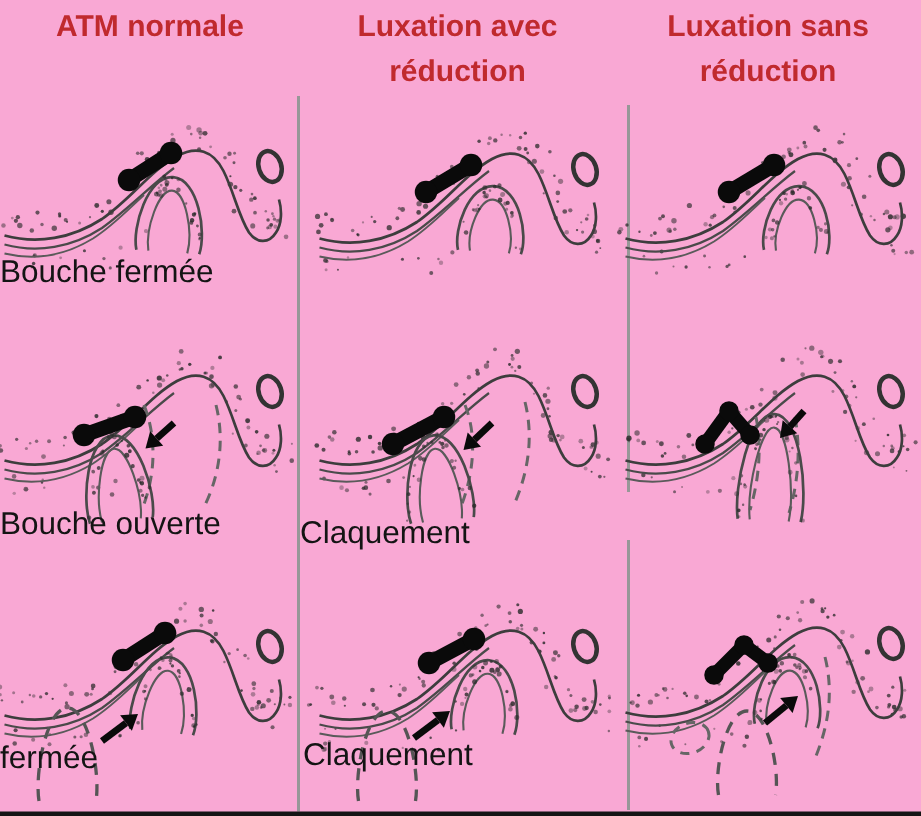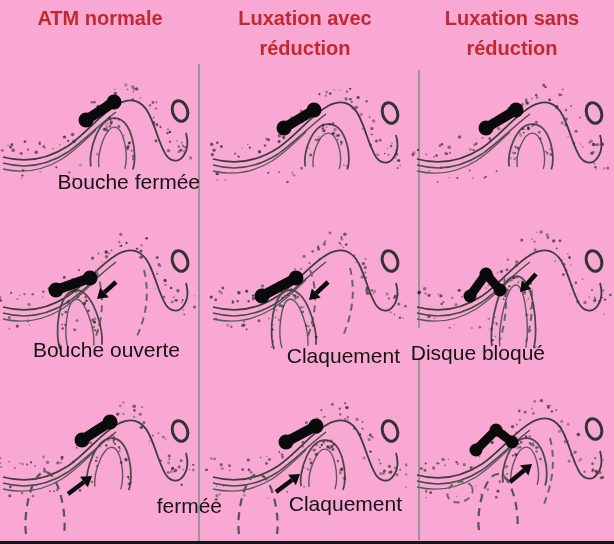--- a/index.html
+++ b/index.html
@@ -8,21 +8,21 @@
     position:relative; width:614px; height:544px;
     background:#f9a8d4; overflow:hidden;
   }
   .hdr{
     position:absolute; top:3px; text-align:center;
     color:#c02a2e; font-weight:700; font-size:20px; line-height:30px;
   }
   .hdr span{display:block;}
   .cap{
     position:absolute; color:#141414; font-size:21px; line-height:27px;
-    text-align:right; letter-spacing:0px;
+    text-align:left; letter-spacing:0px;
   }
   .cap span{display:block;}
   .fig{position:absolute;}
   .divider{position:absolute; width:2px; background:#979797;}
   .bottom-bar{position:absolute; left:0; width:614px; height:3px; background:#151515; top:541px;}
   svg{display:block; overflow:visible;}
 </style>
 </head>
 <body>
 
@@ -1121,20 +1121,19 @@
         <circle cx="82" cy="50" r="6.5" fill="#0a0a0a"></circle>
         <circle cx="98" cy="62" r="6.5" fill="#0a0a0a"></circle>
         <line x1="96" y1="102" x2="110.2604270079668" y2="90.33237790257263" stroke="#0a0a0a" stroke-width="4.5"></line>
         <polygon points="118,84 114.4,95.4 106.1,85.3" fill="#0a0a0a"></polygon>
       </svg>
     </div>
 
   <div class="cap" style="left:0;width:200px;top:168px;">Bouche fermée</div>
   <div class="cap" style="left:0;width:180px;top:336px;">Bouche ouverte</div>
   <div class="cap" style="left:200px;width:200px;top:342px;">Claquement</div>
-  <div class="cap" style="left:380px;width:165px;top:339px;">Disque bloqué</div>
   <div class="cap" style="left:0;width:222px;top:492px;">
     <span>fermée</span>
   </div>
   <div class="cap" style="left:202px;width:200px;top:490px;">Claquement</div>
 
   <div class="bottom-bar"></div>
 </div>
 
 </body></html>

